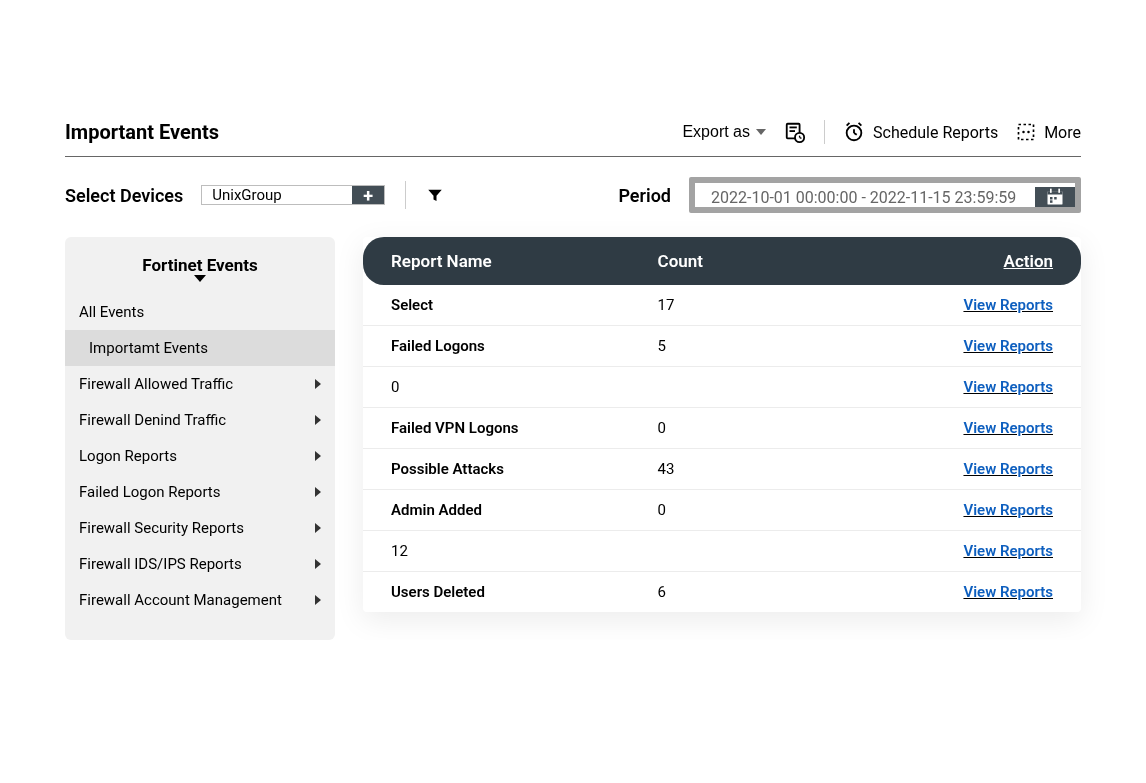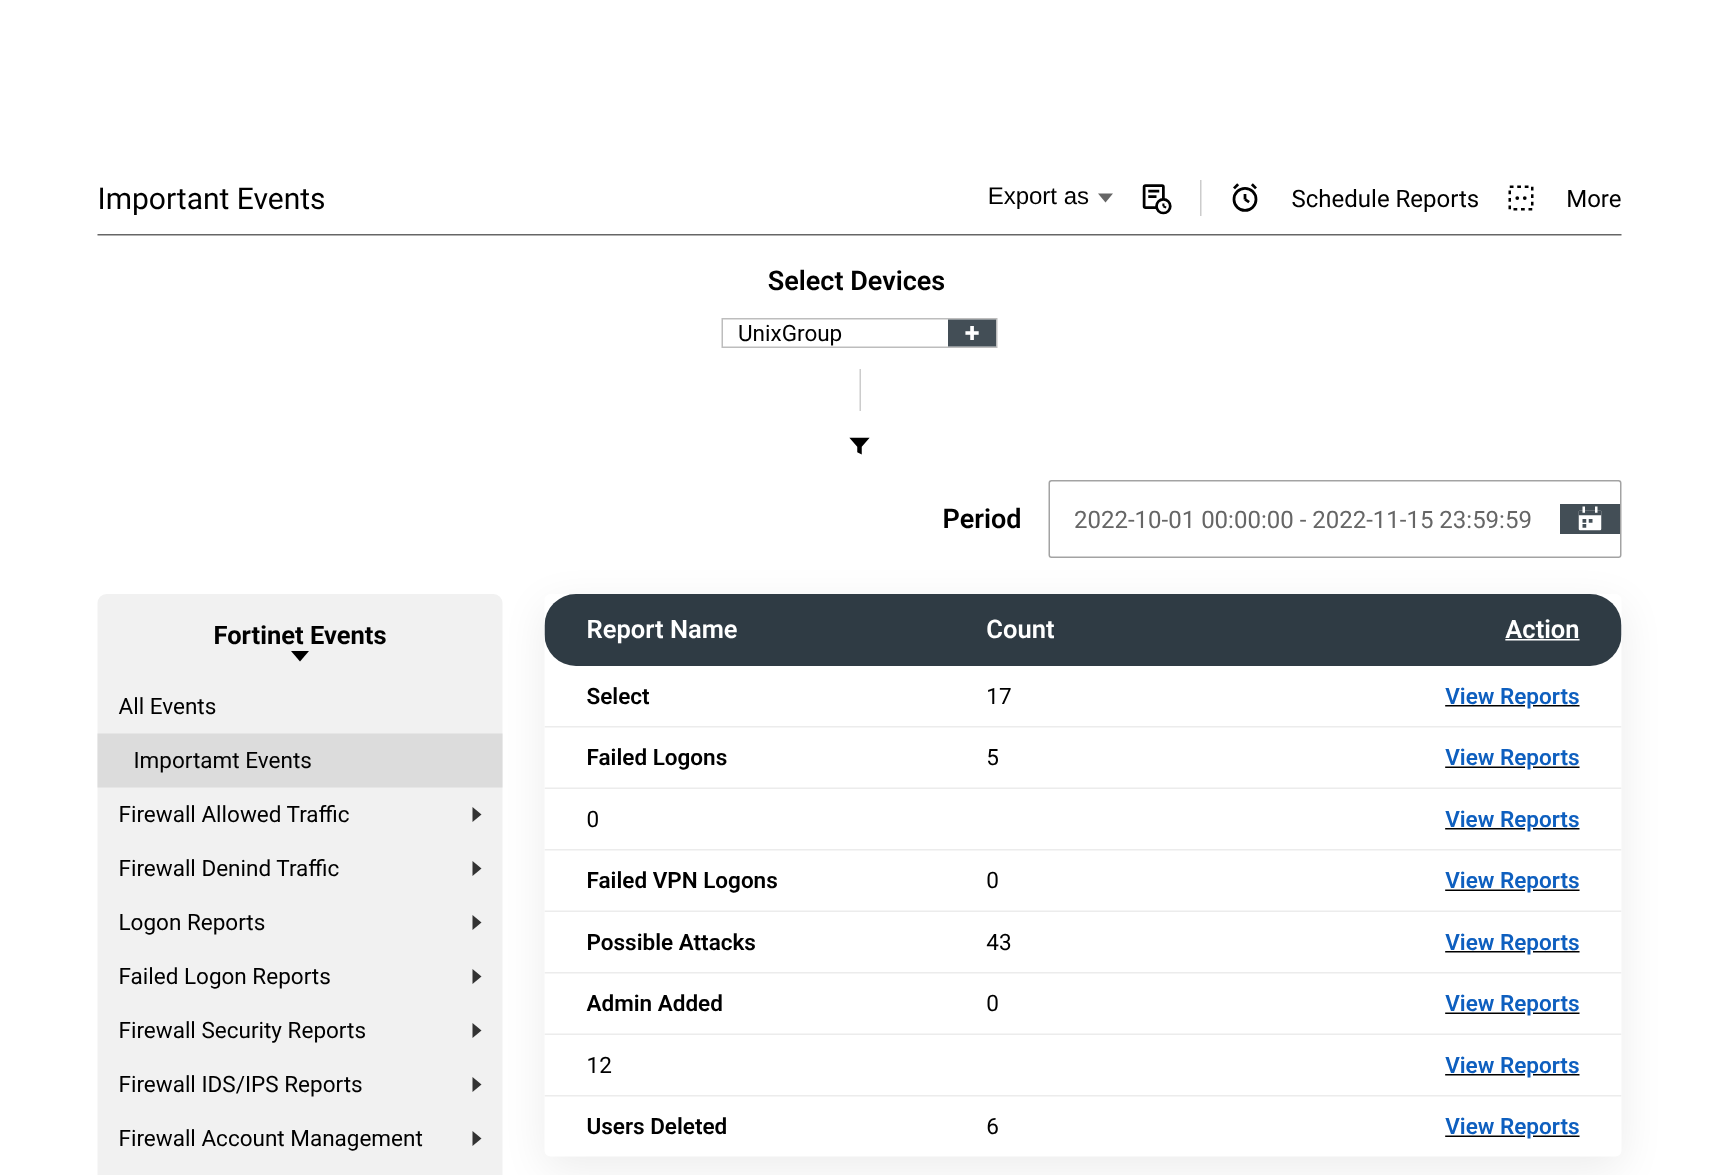--- a/index.html
+++ b/index.html
@@ -12,21 +12,21 @@
   .header-row {
     display: flex;
     align-items: center;
     justify-content: space-between;
     border-bottom: 1px solid #666;
     padding-bottom: 12px;
     margin-bottom: 20px;
   }
   .page-title {
     font-size: 20px;
-    font-weight: 400;
+    font-weight: 700;
   }
   .header-actions {
     display: flex;
     align-items: center;
     gap: 18px;
   }
   .header-actions .divider {
     width: 1px;
     height: 24px;
     background: #ccc;
@@ -43,30 +43,29 @@
   .caret-down {
     display:inline-block;
     width:0;height:0;
     border-left:5px solid transparent;
     border-right:5px solid transparent;
     border-top:6px solid #666;
   }
   .action-link {
     display: inline-flex;
     align-items: center;
-    gap: 20px;
+    gap: 8px;
     font-size: 16px;
     cursor: pointer;
   }
   .filter-row {
     display: flex;
     align-items: center;
     gap: 14px;
     margin-bottom: 24px;
-    flex-direction: column;
   }
   .select-label {
     font-size: 18px;
     font-weight: 600;
     margin-right: 4px;
   }
   .device-select {
     display: flex;
     align-items: stretch;
     border: 1px solid #bdbdbd;
@@ -98,23 +97,23 @@
   }
   .period-group {
     margin-left: auto;
     display: flex;
     align-items: center;
     gap: 18px;
   }
   .period-label { font-size:18px; font-weight:600; }
   .period-input {
     display:flex;
-    align-items:center;
-    border:1px solid #a3a3a3;
-    height:52px;
+    align-items:flex-end;
+    border:6px solid #a3a3a3;
+    height:36px;
     border-radius:2px;
   }
   .period-input .value {
     padding:0 16px;
     display:flex;align-items:center;
     color:#666;
     font-size:16px;
     min-width: 340px;
   }
   .period-input .cal {

